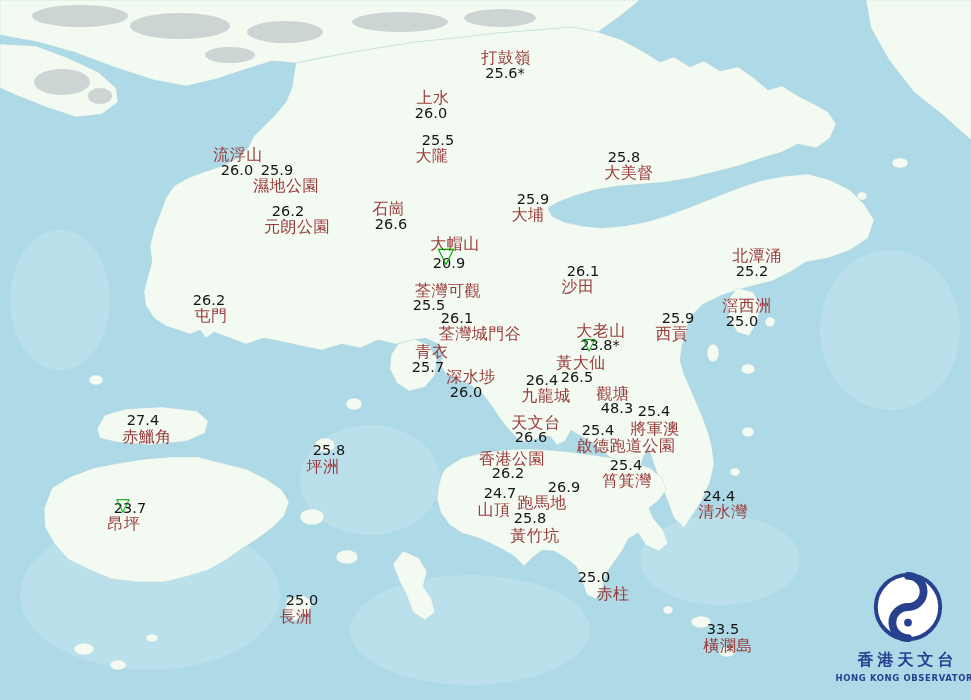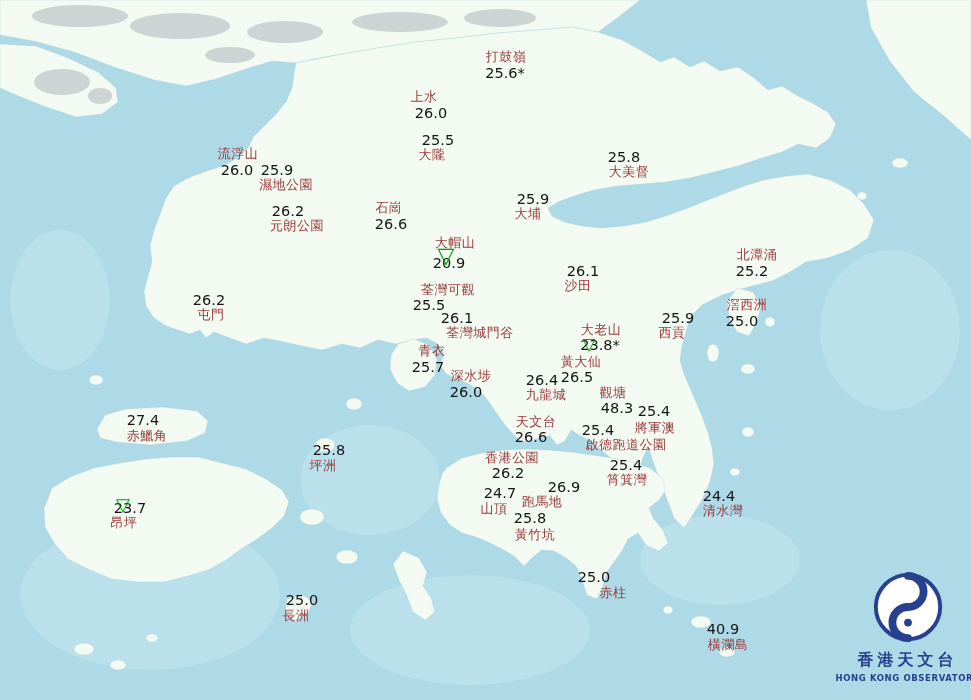--- a/index.html
+++ b/index.html
@@ -15,21 +15,21 @@
   .urban{fill:var(--urban,#c7cccf);opacity:.85;}
   .sea-light{fill:var(--sea_light,#c4e6f0);opacity:.5;}
   .title{
     position:absolute;left:8px;top:6px;
     font-size:18px;letter-spacing:1px;color:#000;
     white-space:nowrap;line-height:1.3;
   }
   #stations{position:absolute;left:0;top:0;width:100%;height:100%;}
   .station-name{
     position:absolute;transform:translateX(-50%);
-    font-size:13px;line-height:1;white-space:nowrap;
+    font-size:16px;line-height:1;white-space:nowrap;
     color:var(--station_name,#993a3a);letter-spacing:.5px;
   }
   .station-value{
     position:absolute;transform:translateX(-50%);
     font-size:14.5px;line-height:1;white-space:nowrap;
     color:var(--station_value,#111);
   }
   .min-marker{
     position:absolute;transform:translateX(-50%);
     line-height:1;color:var(--marker,#00a300);
@@ -137,21 +137,21 @@
     <ellipse class="land" cx="152" cy="638" rx="6" ry="4"></ellipse>
     <ellipse class="land" cx="96" cy="380" rx="7" ry="5"></ellipse>
     <ellipse class="land" cx="900" cy="163" rx="8" ry="5"></ellipse>
     <ellipse class="land" cx="862" cy="196" rx="5" ry="4"></ellipse>
   </svg>
 
 
   <div id="stations">
       <span class="station-name" style="left: 506px; top: 50px;">打鼓嶺</span>
       <span class="station-value" style="left: 505px; top: 66px;">25.6*</span>
-      <span class="station-name" style="left: 424px; top: 90px;">上水</span>
+      <span class="station-name" style="left: 433px; top: 90px;">上水</span>
       <span class="station-value" style="left: 431px; top: 106px;">26.0</span>
       <span class="station-name" style="left: 432px; top: 148px;">大隴</span>
       <span class="station-value" style="left: 438px; top: 133px;">25.5</span>
       <span class="station-name" style="left: 238px; top: 147px;">流浮山</span>
       <span class="station-value" style="left: 237px; top: 163px;">26.0</span>
       <span class="station-name" style="left: 286px; top: 178px;">濕地公園</span>
       <span class="station-value" style="left: 277px; top: 163px;">25.9</span>
       <span class="station-name" style="left: 629px; top: 165px;">大美督</span>
       <span class="station-value" style="left: 624px; top: 150px;">25.8</span>
       <span class="station-name" style="left: 297px; top: 219px;">元朗公園</span>
@@ -213,21 +213,21 @@
       <span class="station-name" style="left: 124px; top: 516px;">昂坪</span>
       <span class="station-value" style="left: 130px; top: 501px;">23.7</span>
       <span class="min-marker" style="left: 123px; top: 496px; font-size: 18px;">▽</span>
       <span class="station-name" style="left: 535px; top: 528px;">黃竹坑</span>
       <span class="station-value" style="left: 530px; top: 511px;">25.8</span>
       <span class="station-name" style="left: 589px; top: 586px; margin-left: 24px;">赤柱</span>
       <span class="station-value" style="left: 594px; top: 570px;">25.0</span>
       <span class="station-name" style="left: 296px; top: 609px;">長洲</span>
       <span class="station-value" style="left: 302px; top: 593px;">25.0</span>
       <span class="station-name" style="left: 728px; top: 638px;">橫瀾島</span>
-      <span class="station-value" style="left: 723px; top: 622px;">40.9</span>
+      <span class="station-value" style="left: 723px; top: 622px;">33.5</span>
     </div>
 
   <div class="logo">
     <svg width="78" height="78" viewBox="0 0 80 80">
       <circle cx="40" cy="40" r="33" fill="#ffffff" stroke="var(--logo,#27418f)" stroke-width="4"></circle>
       <path d="M40,8 a16,16 0 0 1 0,32 a16,16 0 0 0 0,32" fill="none" stroke="var(--logo,#27418f)" stroke-width="8" stroke-linecap="round"></path>
       <circle cx="40" cy="24" r="4" fill="#ffffff"></circle>
       <circle cx="40" cy="56" r="4" fill="var(--logo,#27418f)"></circle>
     </svg>
     <div class="logo-cn">香港天文台</div>

